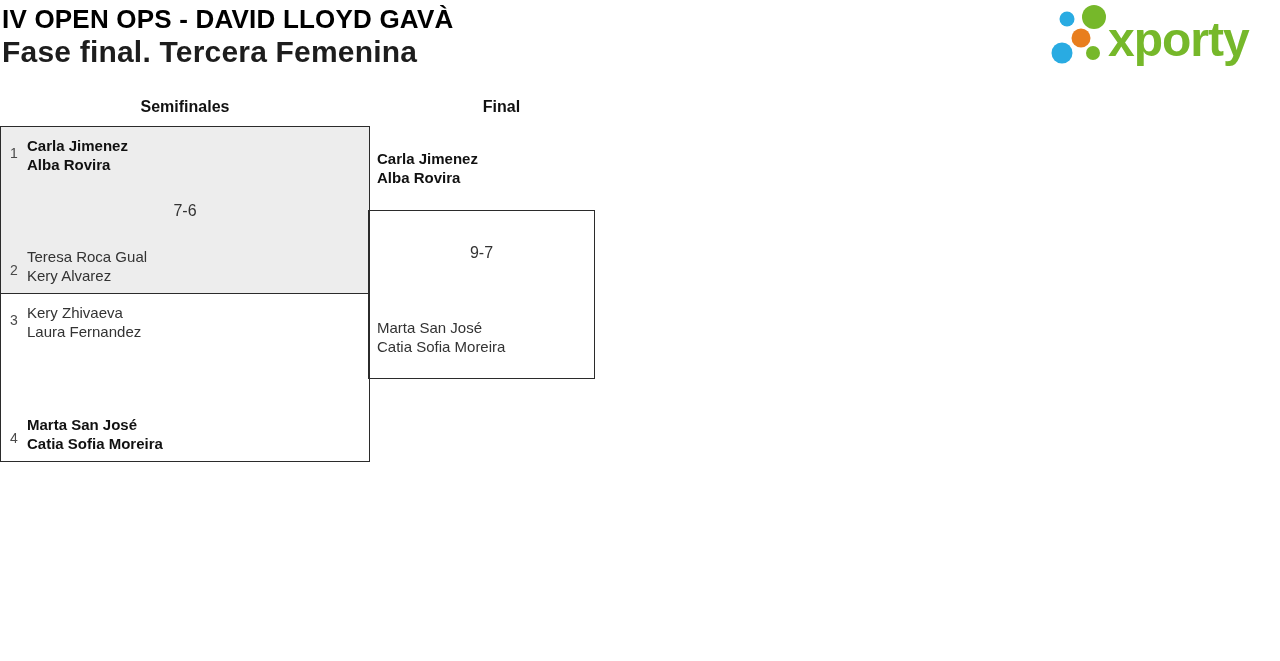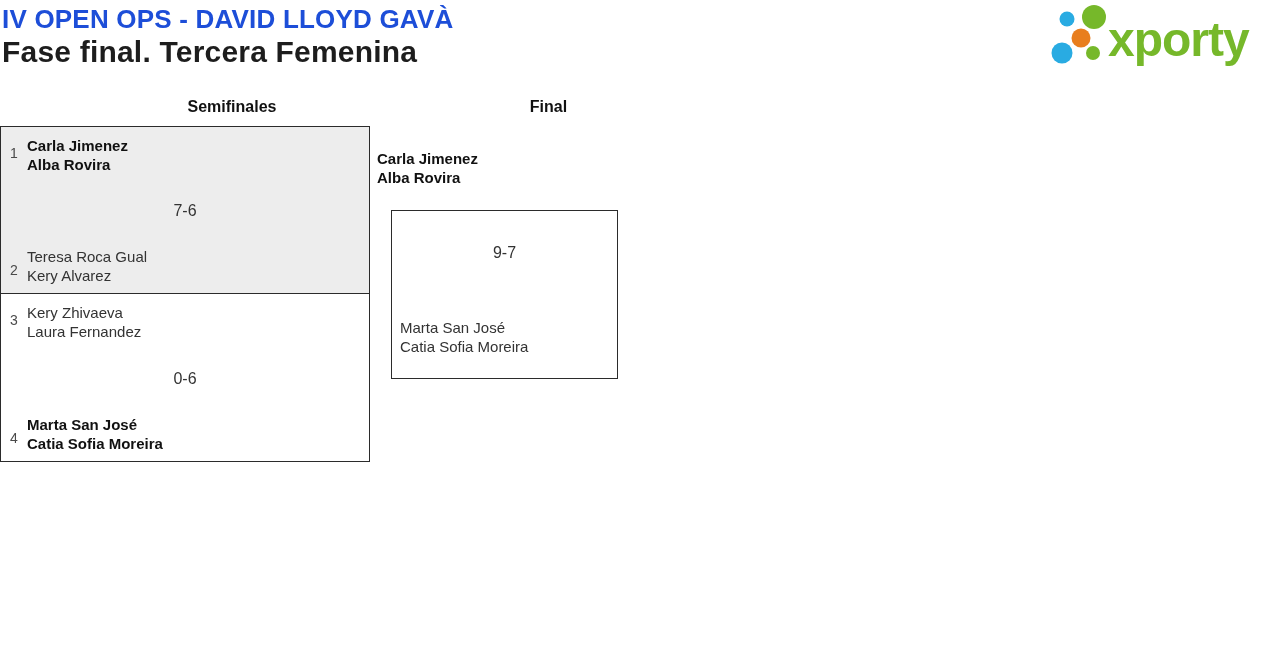--- a/index.html
+++ b/index.html
@@ -12,63 +12,61 @@
     font-family: "Liberation Sans", sans-serif;
     color: #1d1d1d;
   }
 
   
   .page-header { position: absolute; left: 2px; top: 3px; }
   .page-header h1 {
     font-size: 26px;
     line-height: 33px;
     font-weight: 700;
-    color: #1d4ed8;
+    color: #000000;
     letter-spacing: 0.2px;
   }
   .page-header h2 {
     font-size: 30px;
     line-height: 32px;
     font-weight: 700;
     color: #1d1d1d;
     letter-spacing: 0.2px;
   }
 
   .logo-svg { position: absolute; left: 1048px; top: 0; }
 
   
   .round-label {
     position: absolute;
     top: 98px;
     font-size: 16px;
     font-weight: 700;
     text-align: center;
     color: #111111;
-    margin-left: 47px;
   }
   .round-label.semis { left: 0; width: 370px; }
   .round-label.final { left: 388px; width: 227px; }
 
   .match-box {
     position: absolute;
     border: 1px solid #2b2b2b;
   }
   .match-box.sf1 {
     left: 0; top: 126px; width: 370px; height: 168px;
     background: #ededed;
   }
   .match-box.sf2 {
     left: 0; top: 294px; width: 370px; height: 168px;
     border-top: none;
     background: #ffffff;
   }
   .match-box.final-box {
     left: 368px; top: 210px; width: 227px; height: 169px;
     background: transparent;
-    margin-left: 23px;
   }
 
   .seed {
     position: absolute;
     left: 4px;
     width: 18px;
     text-align: center;
     font-size: 14px;
     line-height: 19px;
     color: #4a4a4a;
@@ -139,21 +137,20 @@
     <span class="player">Kery Alvarez</span>
   </div>
 </div>
 
 <div class="match-box sf2">
   <div class="seed top">3</div>
   <div class="team top">
     <span class="player">Kery Zhivaeva</span>
     <span class="player">Laura Fernandez</span>
   </div>
-  <div class="score mid">0-6</div>
   <div class="seed bottom">4</div>
   <div class="team bottom winner">
     <span class="player">Marta San José</span>
     <span class="player">Catia Sofia Moreira</span>
   </div>
 </div>
 
 <div class="team winner final-top">
   <span class="player">Carla Jimenez</span>
   <span class="player">Alba Rovira</span>

